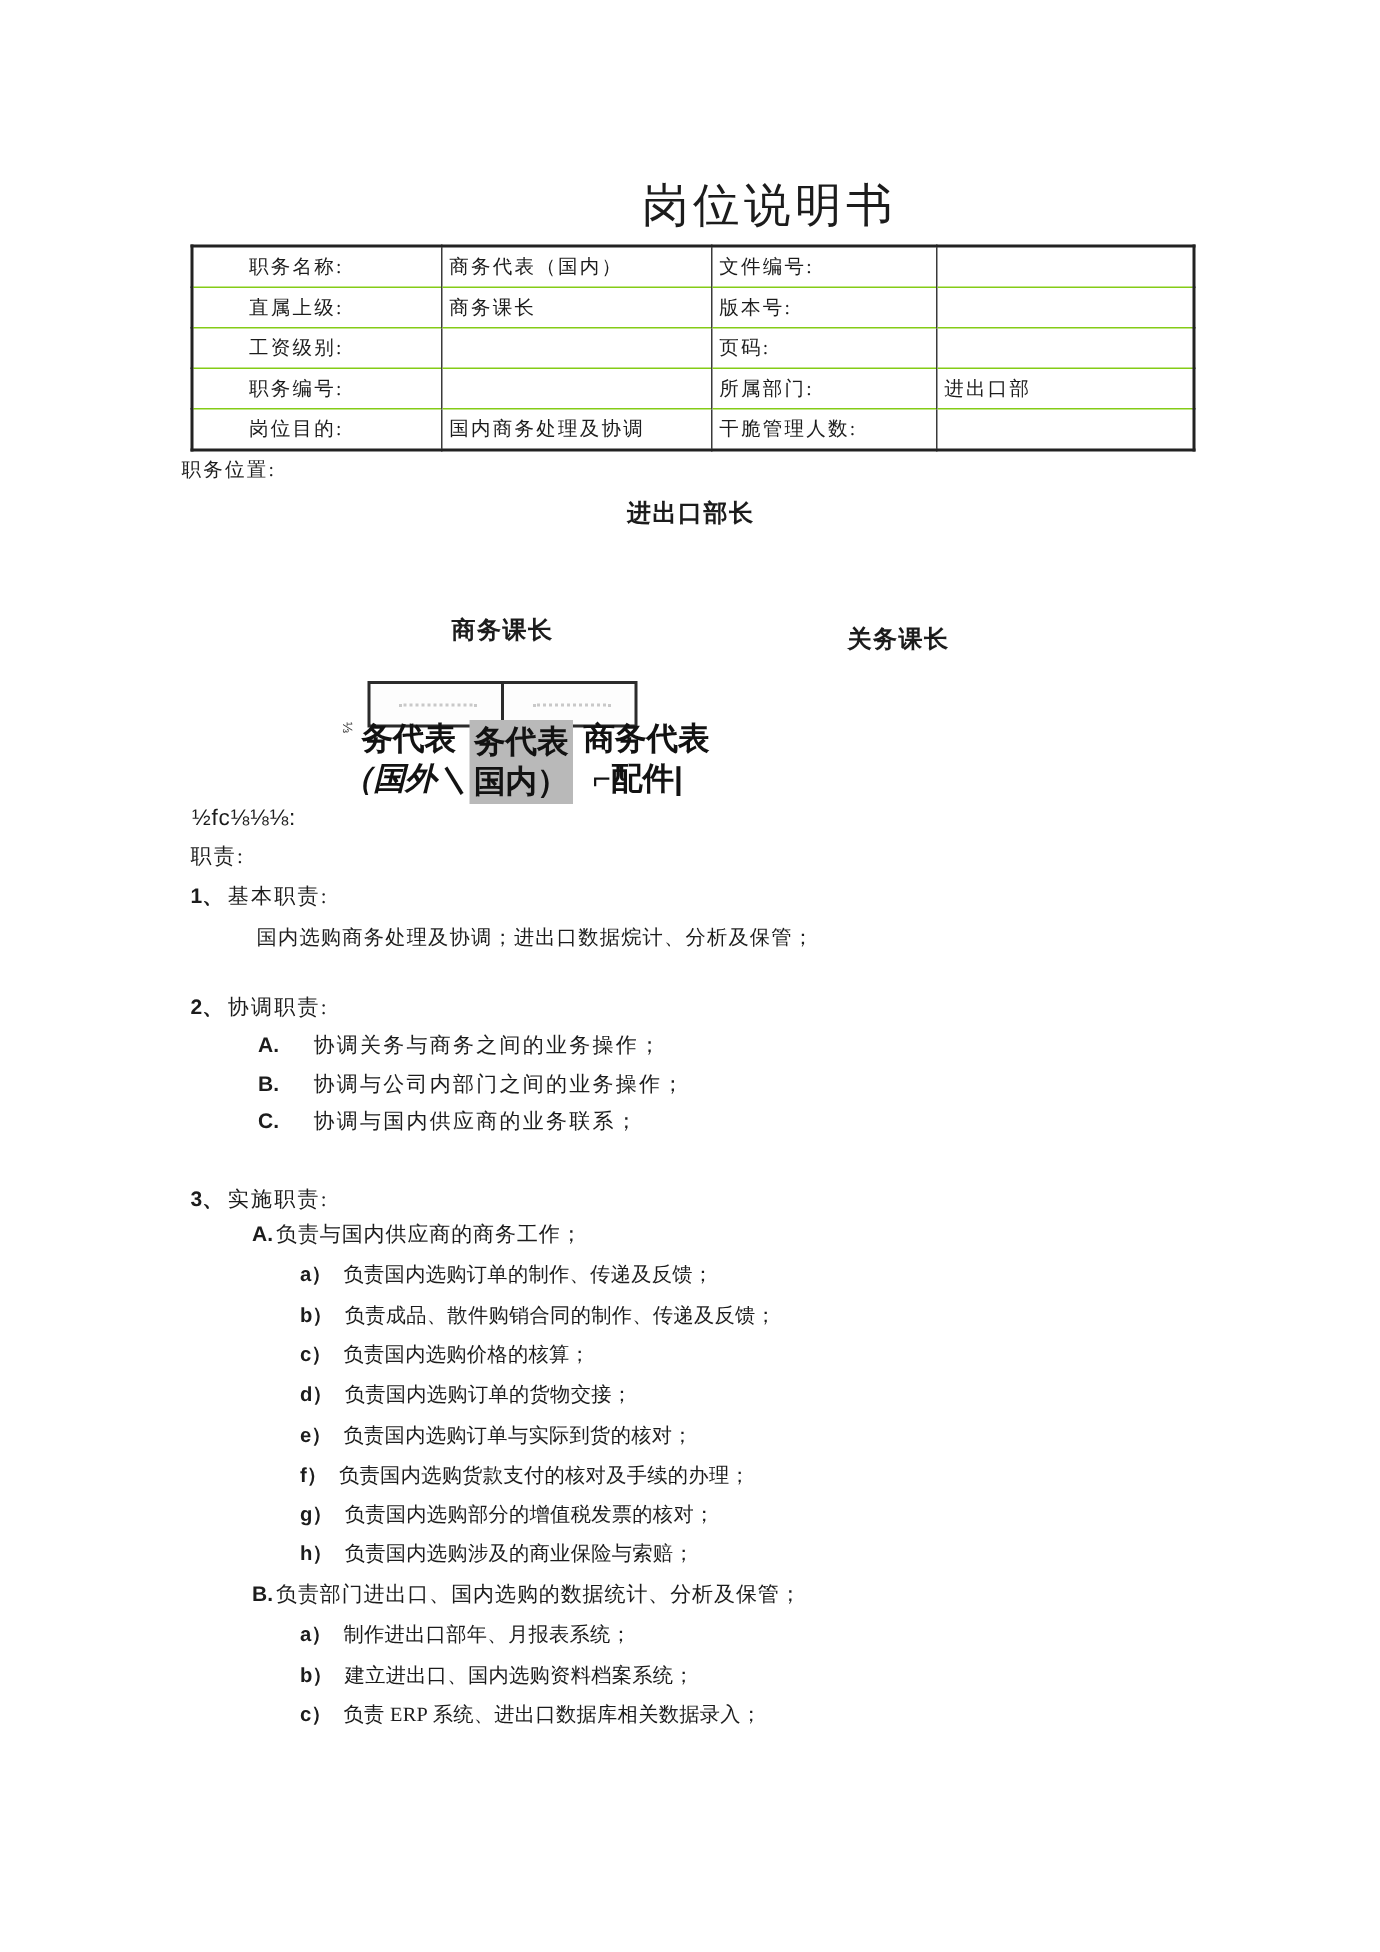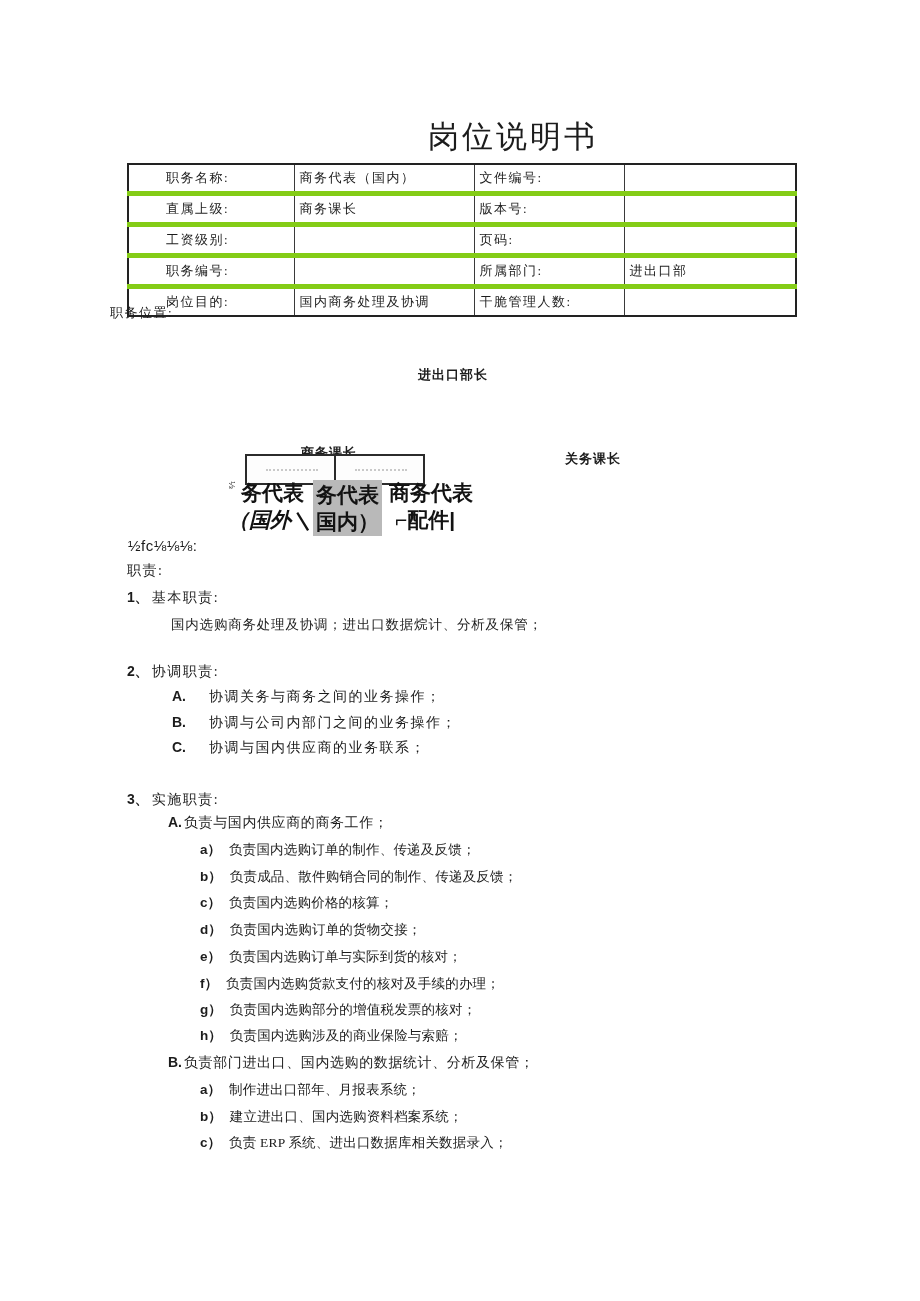--- a/index.html
+++ b/index.html
@@ -14,29 +14,29 @@
   }
   
   .info-table {
     position:absolute; left:127px; top:163px; width:668px;
     border-collapse:collapse; table-layout:fixed;
     border:2px solid #222222;
   }
   .info-table td {
     height:26px; font-size:13px; letter-spacing:1.5px;
     padding:0 2px 0 5px; vertical-align:middle; overflow:hidden; white-space:nowrap;
-    border-left:1px solid #3a3a3a; border-top:5px solid #84cc16;
+    border-left:1px solid #3a3a3a; border-top:1px solid #84cc16;
   }
   .info-table tr:first-child td { border-top:none; }
   .info-table td:first-child { border-left:none;padding-left:37px; }
   
   .org-text {
     position:absolute; white-space:nowrap;
     font-family:"Liberation Sans", sans-serif; font-weight:700;
-    font-size:13px; letter-spacing:1px;margin-top:34px;
+    font-size:16px; letter-spacing:1px;
   }
   .plain-label { position:absolute; font-size:13px; letter-spacing:1.5px; white-space:nowrap; }
   .org-box {
     position:absolute; left:245px; top:454px; width:176px; height:27px;
     border:2px solid #2b2b2b; display:flex; background:#fdfdfd;
   }
   .org-box .cell { flex:1; position:relative; }
   .org-box .cell + .cell { border-left:2px solid #2b2b2b; }
   .org-box .speck {
     position:absolute; left:22%; right:18%; top:13px; height:0;
@@ -111,21 +111,21 @@
       </tr>
       <tr>
         <td>岗位目的:</td>
         <td>国内商务处理及协调</td>
         <td>干脆管理人数:</td>
         <td></td>
       </tr>
     </tbody>
   </table>
 
-  <div class="plain-label" style="left:110px; top:304px;text-align:center;">职务位置:</div>
+  <div class="plain-label" style="left:121px; top:304px;text-align:center;">职务位置:</div>
 
   <div class="org-text" style="left:418px; top:332px;">进出口部长</div>
   <div class="org-text" style="left:301px; top:410px;">商务课长</div>
   <div class="org-text" style="left:565px; top:416px;">关务课长</div>
 
   <div class="org-box">
     <div class="cell">
         <span class="speck"></span>
       </div>
     <div class="cell">

